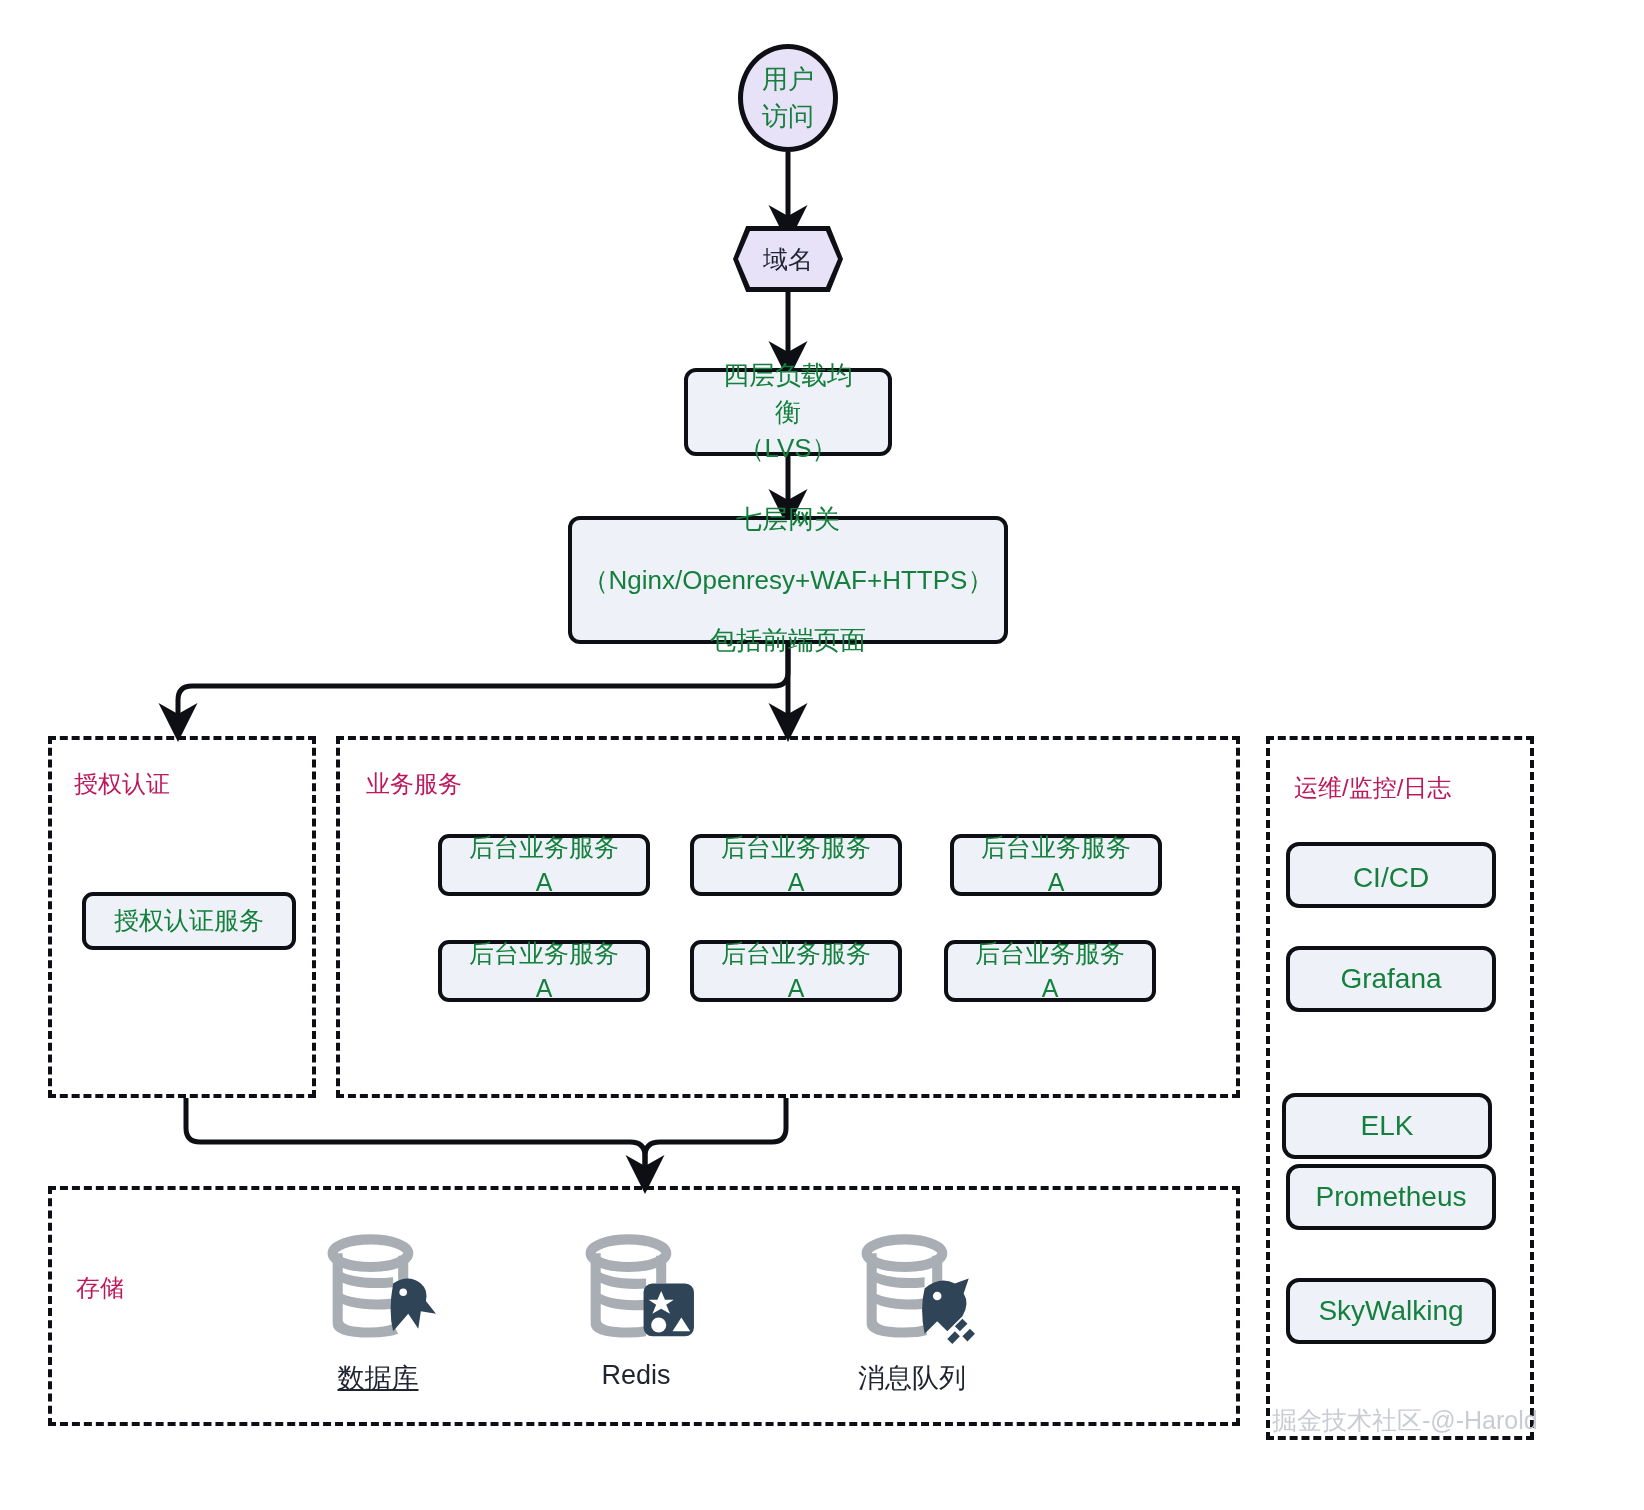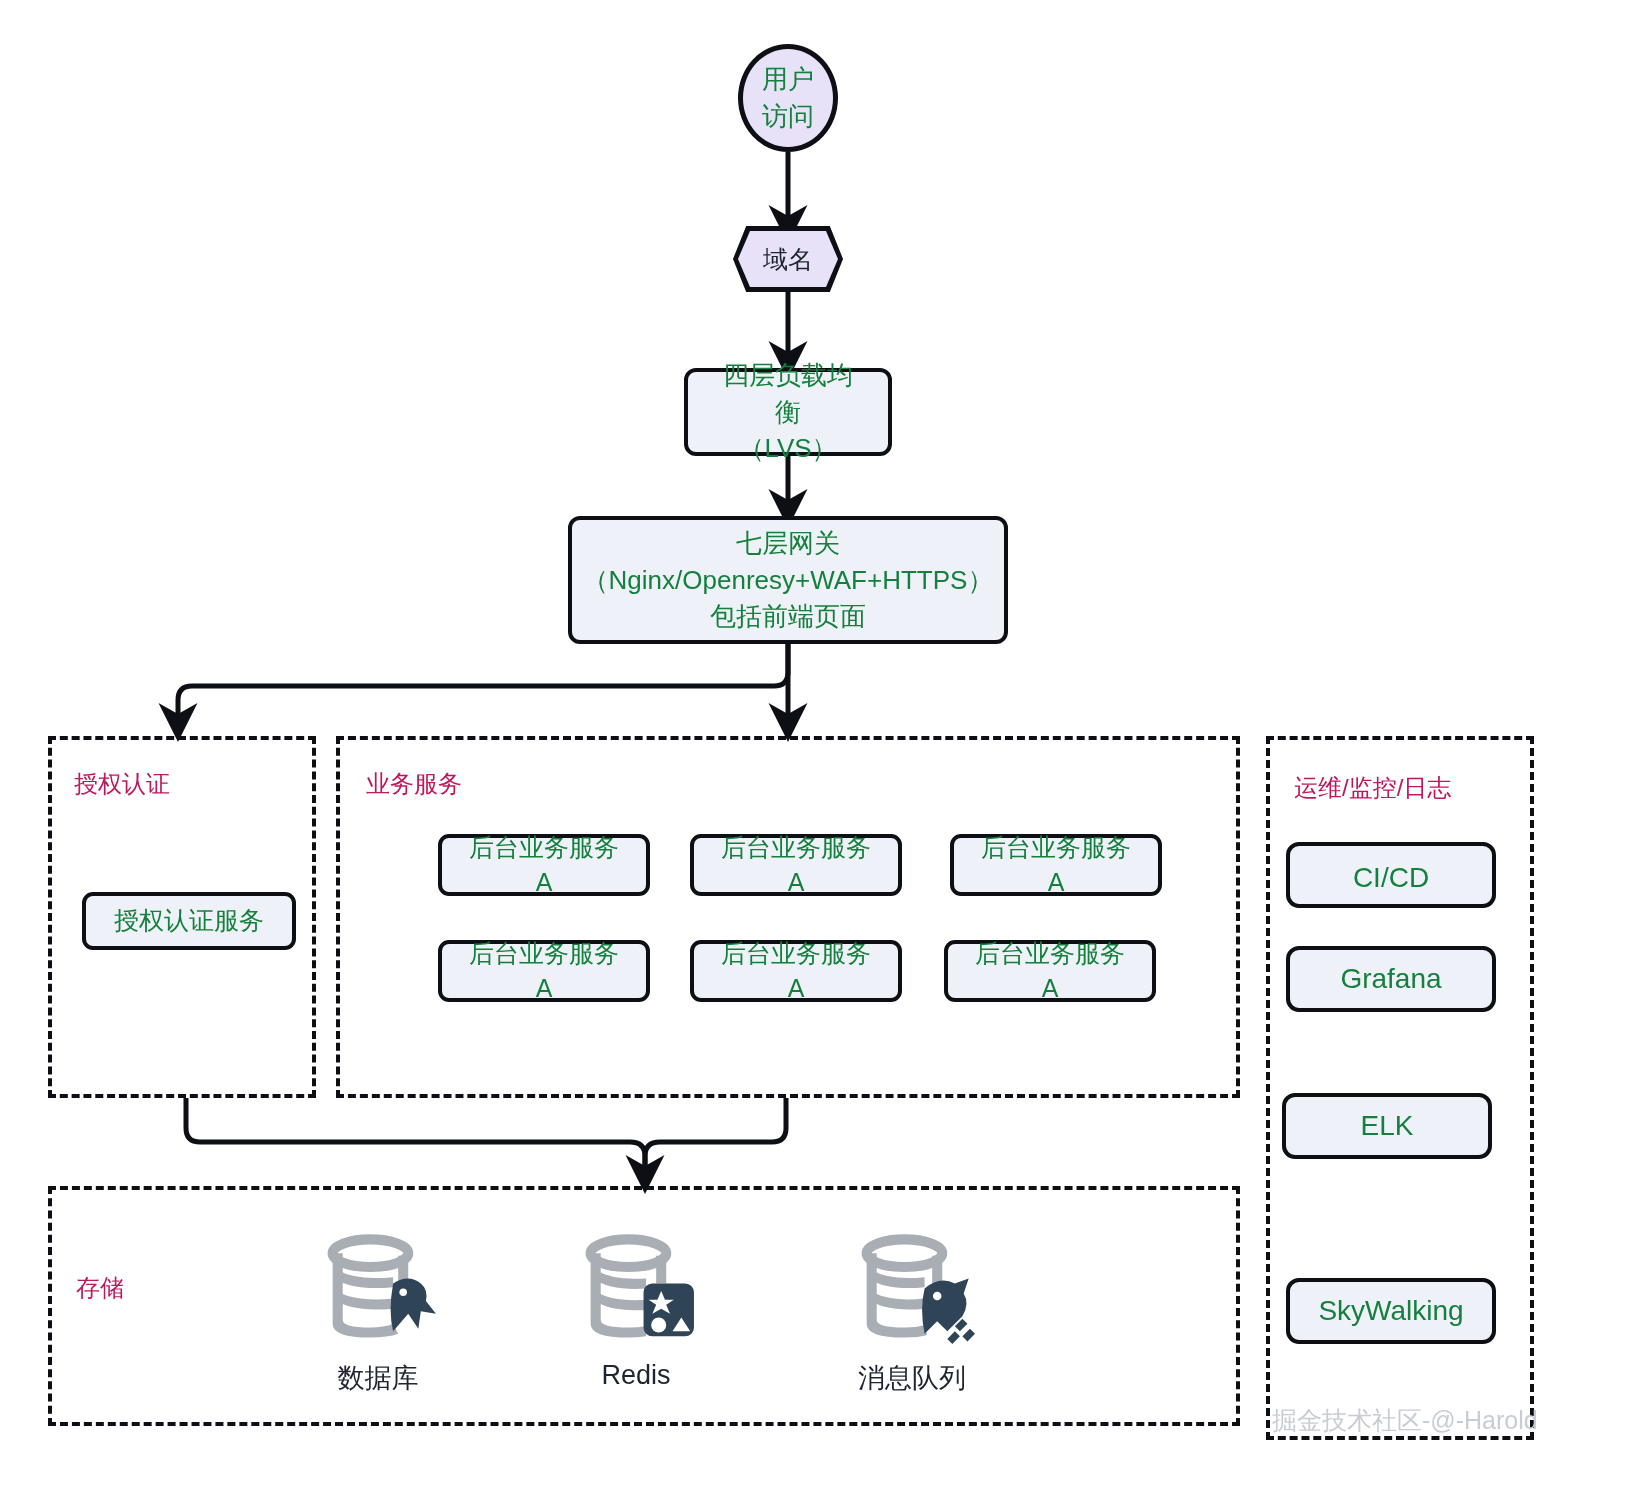--- a/index.html
+++ b/index.html
@@ -139,21 +139,21 @@
     <div class="hex-inner">
       <span>域名</span>
     </div>
   </div>
 
   <div class="node box-node" style="left:684px;top:368px;width:208px;height:88px;flex-direction:column;">
     <span>四层负载均衡</span>
     <span>（LVS）</span>
   </div>
 
-  <div class="node box-node" style="left:568px;top:516px;width:440px;height:128px;flex-direction:column;">
+  <div class="node box-node" style="left:568px;top:516px;width:440px;height:128px;flex-direction:column;gap:24px;">
     <span>七层网关</span>
     <span>（Nginx/Openresy+WAF+HTTPS）</span>
     <span>包括前端页面</span>
   </div>
 
   <div class="group" style="left:48px;top:736px;width:268px;height:362px;"></div>
   <div class="group-title" style="left:74px;top:768px;">授权认证</div>
   <div class="node box-node small" style="left:82px;top:892px;width:214px;height:58px;">
     <span>授权认证服务</span>
   </div>
@@ -185,28 +185,31 @@
 
   <div class="node box-node ops" style="left:1286px;top:842px;width:210px;height:66px;align-items:flex-end;">
     <span>CI/CD</span>
   </div>
   <div class="node box-node ops" style="left:1286px;top:946px;width:210px;height:66px;">
     <span>Grafana</span>
   </div>
   <div class="node box-node ops" style="left:1282px;top:1050px;width:210px;height:66px;margin-top:43px;">
     <span>ELK</span>
   </div>
+  <div class="node box-node ops" style="left:1286px;top:1164px;width:210px;height:66px;">
+    <span>Prometheus</span>
+  </div>
   <div class="node box-node ops" style="left:1286px;top:1278px;width:210px;height:66px;">
     <span>SkyWalking</span>
   </div>
 
   <div class="group" style="left:48px;top:1186px;width:1192px;height:240px;"></div>
   <div class="group-title" style="left:76px;top:1272px;">存储</div>
 
-  <div class="store-item" style="left:288px;top:1228px;width:180px;">
+  <div class="store-item" style="left:288px;top:1228px;width:180px;text-decoration:underline;">
     <svg width="126" height="126" viewBox="0 0 100 100">
       <g fill="#a9aeb5">
         <ellipse cx="44" cy="20" rx="30" ry="11" fill="none" stroke="#a9aeb5" stroke-width="8"></ellipse>
         <path d="M14,20 L14,76 Q14,87 44,87 Q58,87 66,84 L62,76 Q55,79 44,79 Q22,79 22,73 L22,20 Z"></path>
         <path d="M16,40 Q30,50 62,47 L62,39 Q30,42 16,32 Z"></path>
         <path d="M16,57 Q30,67 62,64 L62,56 Q30,59 16,49 Z"></path>
         <path d="M66,22 L74,22 L74,54 L66,54 Z"></path>
       </g>
       <path d="M62,44 Q74,36 84,44 Q90,49 88,58 L96,68 L84,66 L82,80 L74,68 L62,82 Q58,66 62,44 Z" fill="#2f4457"></path>
       <circle cx="70" cy="51" r="3" fill="#ffffff"></circle>

